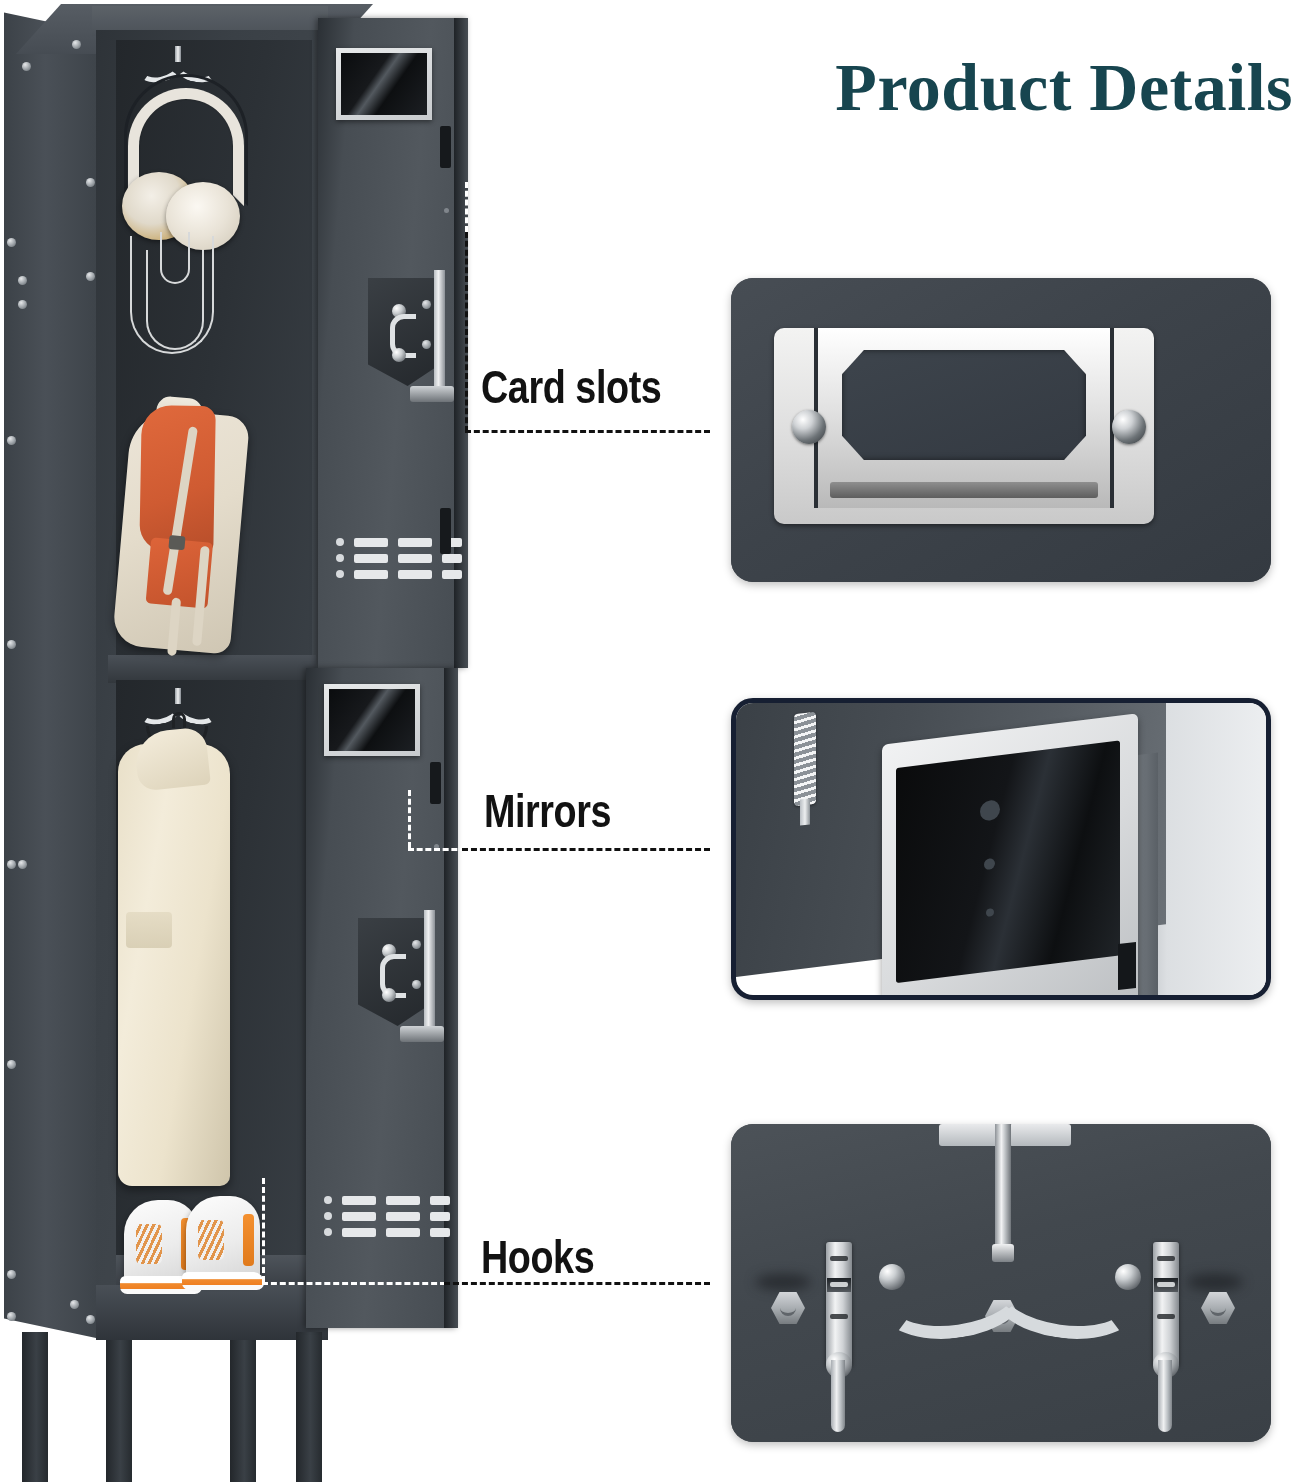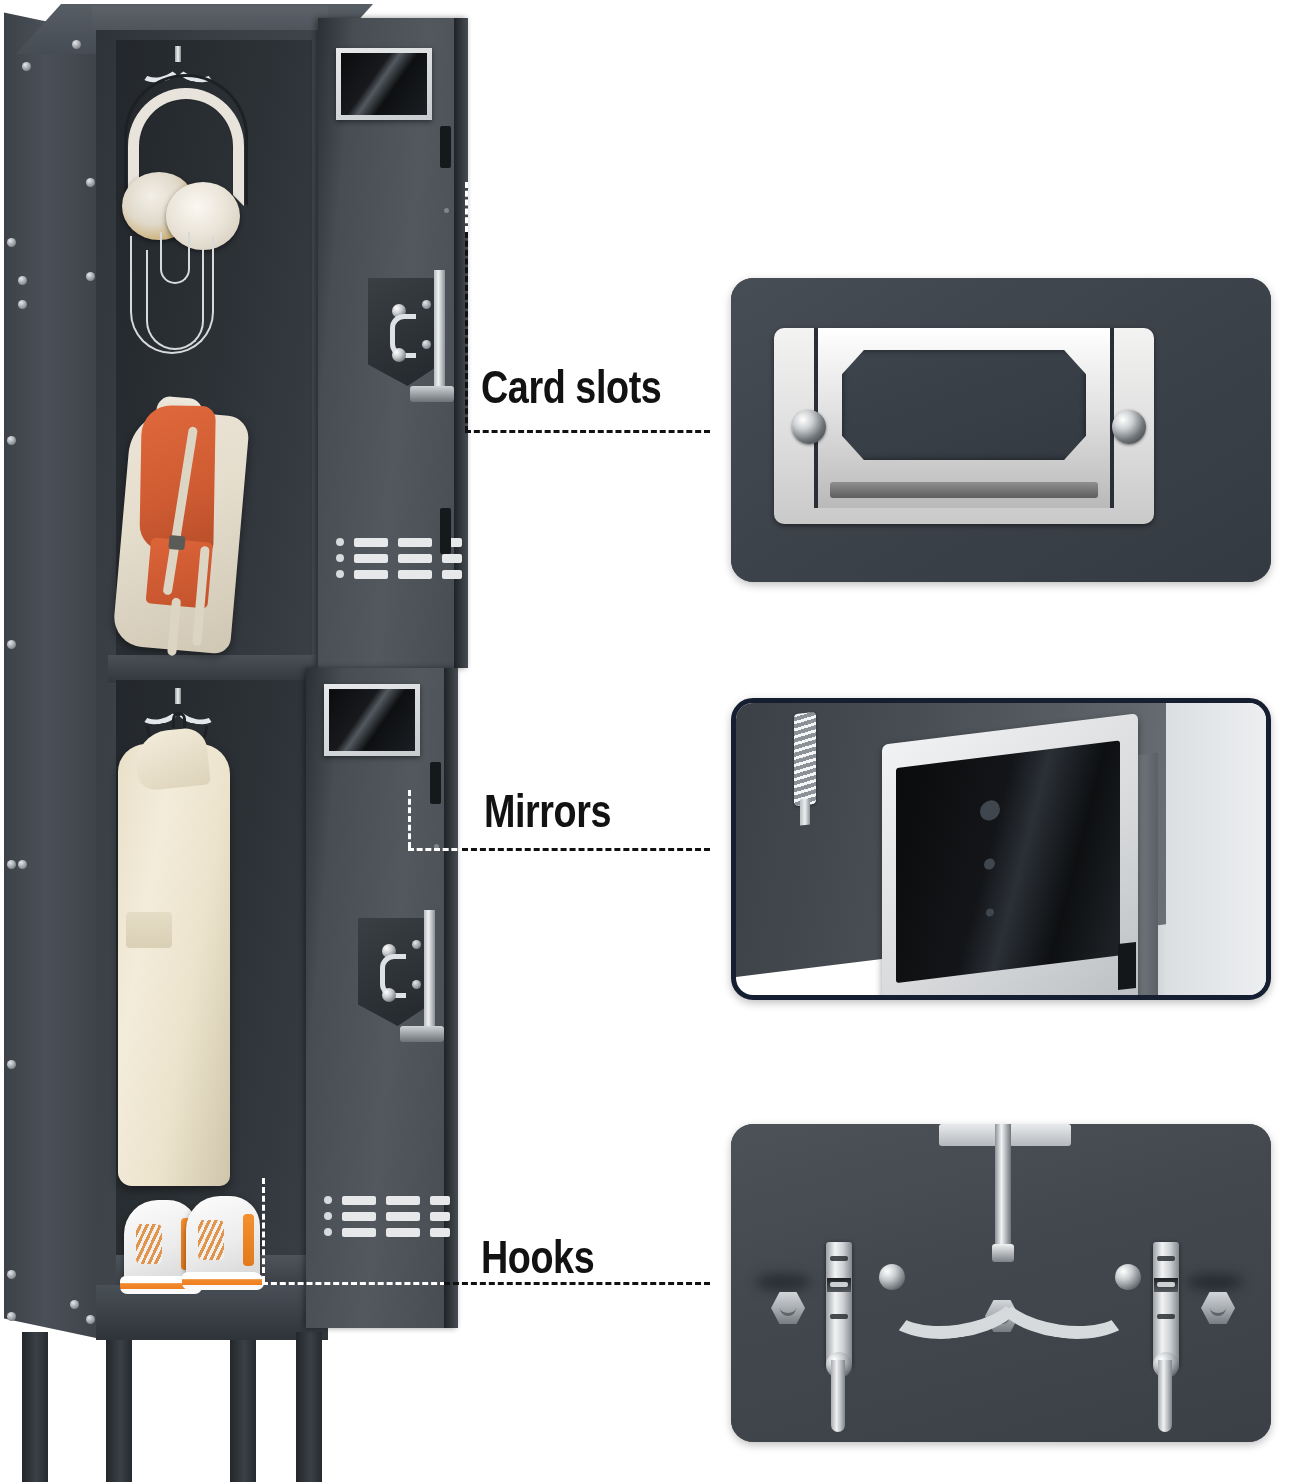--- a/index.html
+++ b/index.html
@@ -446,20 +446,21 @@
     position: absolute; left: 12px; top: 24px; width: 26px; height: 40px;
     background: repeating-linear-gradient(115deg,#f1f1f1 0 3px, #e08b3a 3px 6px);
     border-radius: 5px; opacity: .9;
   }
 </style>
 </head>
 <body>
 
 <div id="page">
 
+  <div class="page-title">Product Details</div>
 
   <div id="locker">
 
     <div class="lk lk-side"></div>
     <div class="lk lk-top"></div>
     <div class="lk lk-top-face"></div>
     <div class="lk lk-body"></div>
     <div class="lk lk-interior"></div>
     <div class="lk lk-shelf"></div>
     <div class="lk lk-interior2"></div>

